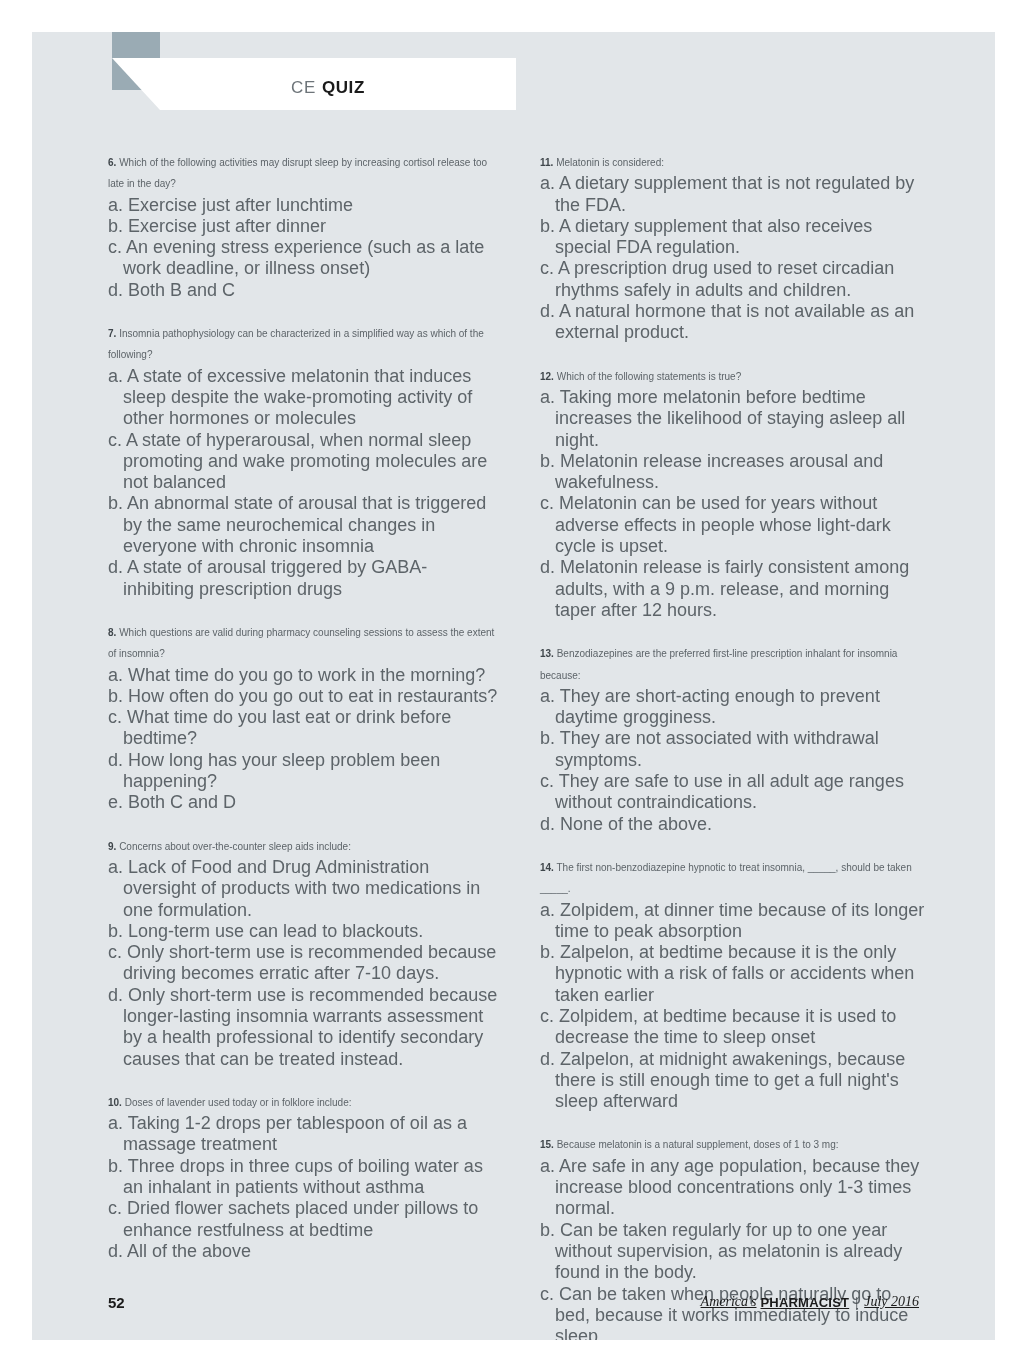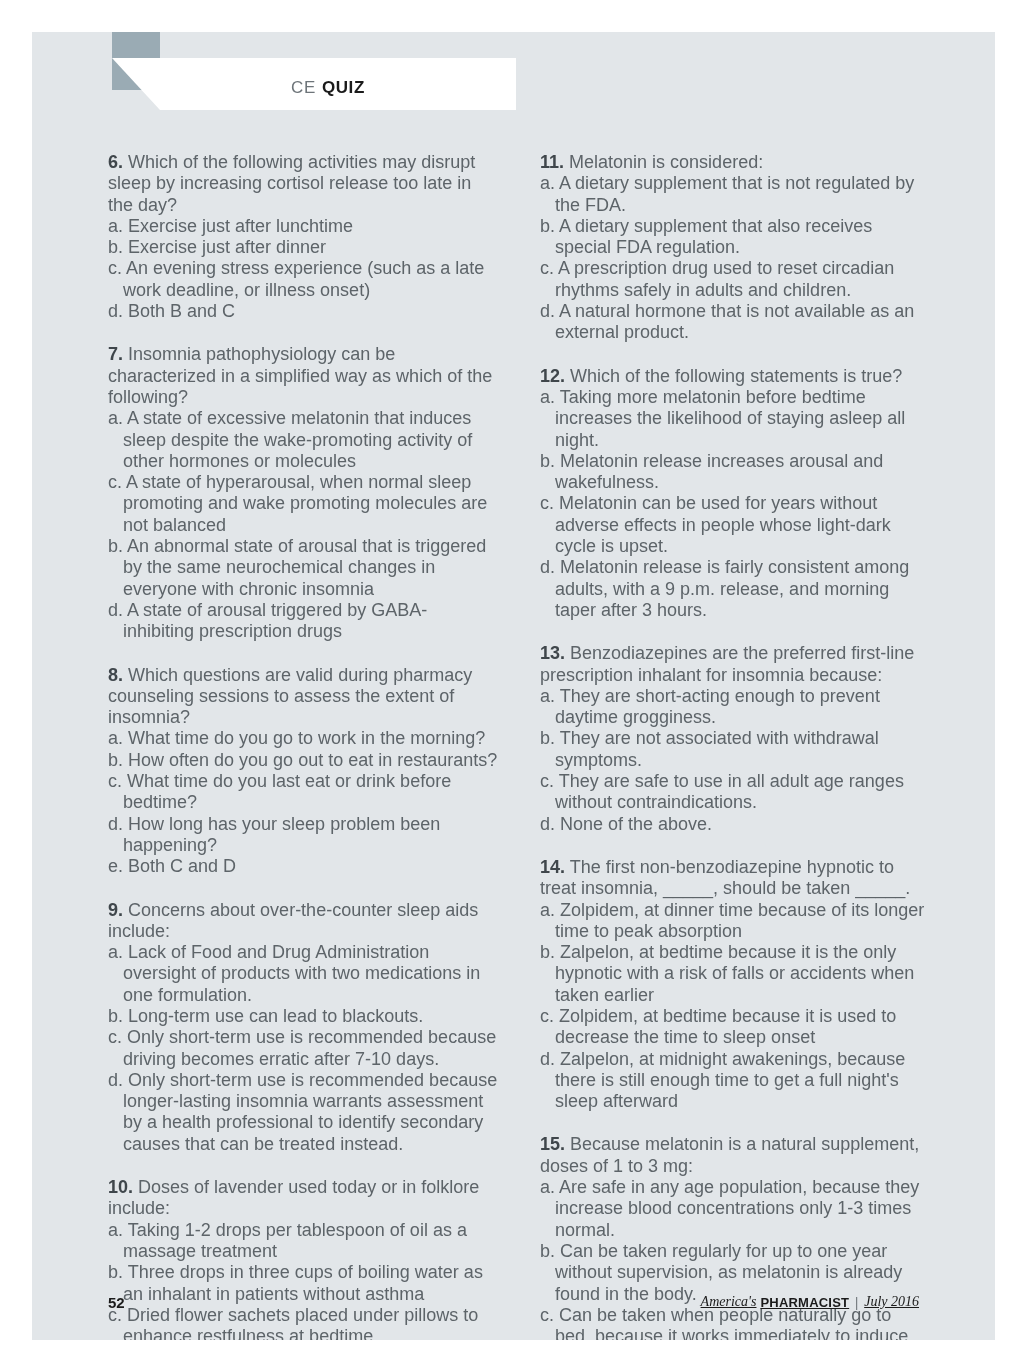--- a/index.html
+++ b/index.html
@@ -89,21 +89,21 @@
   .column {
     width: 390px;
     flex: 0 0 390px;
   }
 
   .qblock {
     margin-bottom: 22px;
   }
   .qstem {
     color: #5d6469;
-    font-size: 18px;
+    font-size: 10px;
     line-height: 21.3px;
     margin: 0 0 0 0;
   }
   .qstem .qnum {
     color: #3f464b;
     font-weight: 700;
   }
   .opt {
     color: #5d6469;
     font-size: 18px;
@@ -232,21 +232,21 @@
         <p class="opt">b. A dietary supplement that also receives special FDA regulation.</p>
         <p class="opt">c. A prescription drug used to reset circadian rhythms safely in adults and children.</p>
         <p class="opt">d. A natural hormone that is not available as an external product.</p>
       </div>
 
       <div class="qblock">
         <p class="qstem"><span class="qnum">12.</span> <span>Which of the following statements is true?</span></p>
         <p class="opt">a. Taking more melatonin before bedtime increases the likelihood of staying asleep all night.</p>
         <p class="opt">b. Melatonin release increases arousal and wakefulness.</p>
         <p class="opt">c. Melatonin can be used for years without adverse effects in people whose light-dark cycle is upset.</p>
-        <p class="opt">d. Melatonin release is fairly consistent among adults, with a 9 p.m. release, and morning taper after 3 hours.</p>
+        <p class="opt">d. Melatonin release is fairly consistent among adults, with a 9 p.m. release, and morning taper after 12 hours.</p>
       </div>
 
       <div class="qblock">
         <p class="qstem"><span class="qnum">13.</span> <span>Benzodiazepines are the preferred first-line prescription inhalant for insomnia because:</span></p>
         <p class="opt">a. They are short-acting enough to prevent daytime grogginess.</p>
         <p class="opt">b. They are not associated with withdrawal symptoms.</p>
         <p class="opt">c. They are safe to use in all adult age ranges without contraindications.</p>
         <p class="opt">d. None of the above.</p>
       </div>
 

